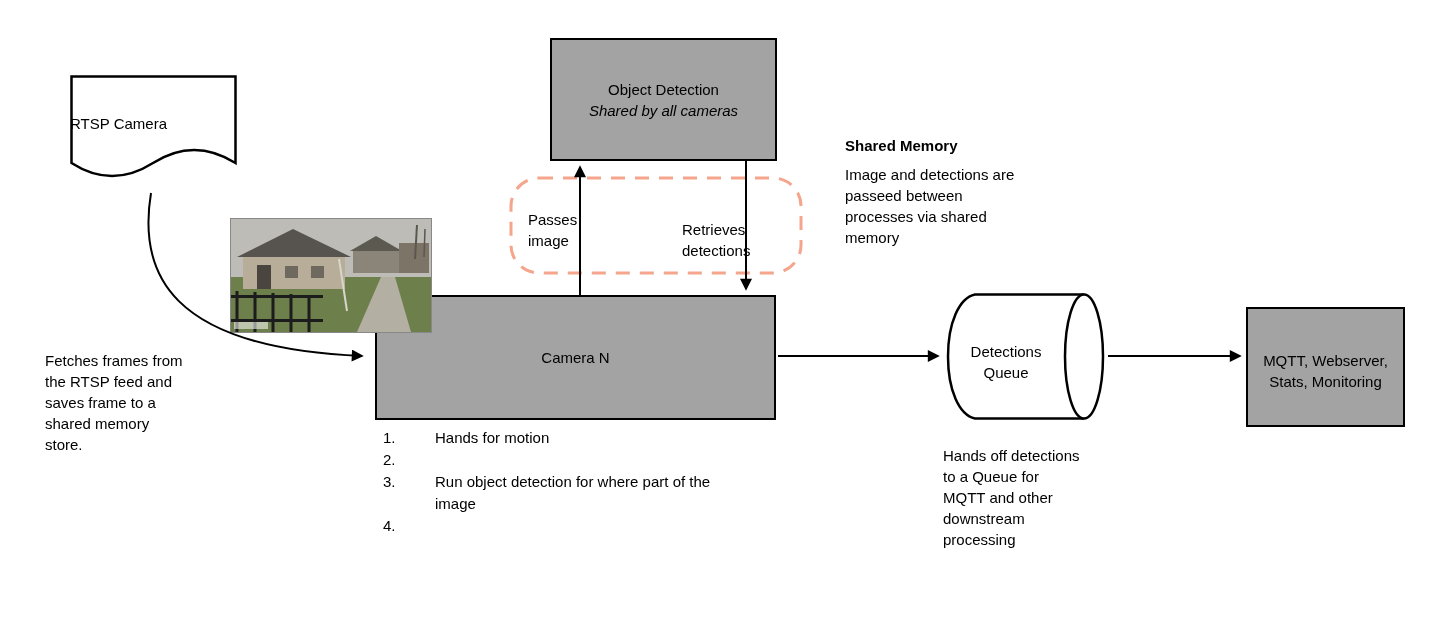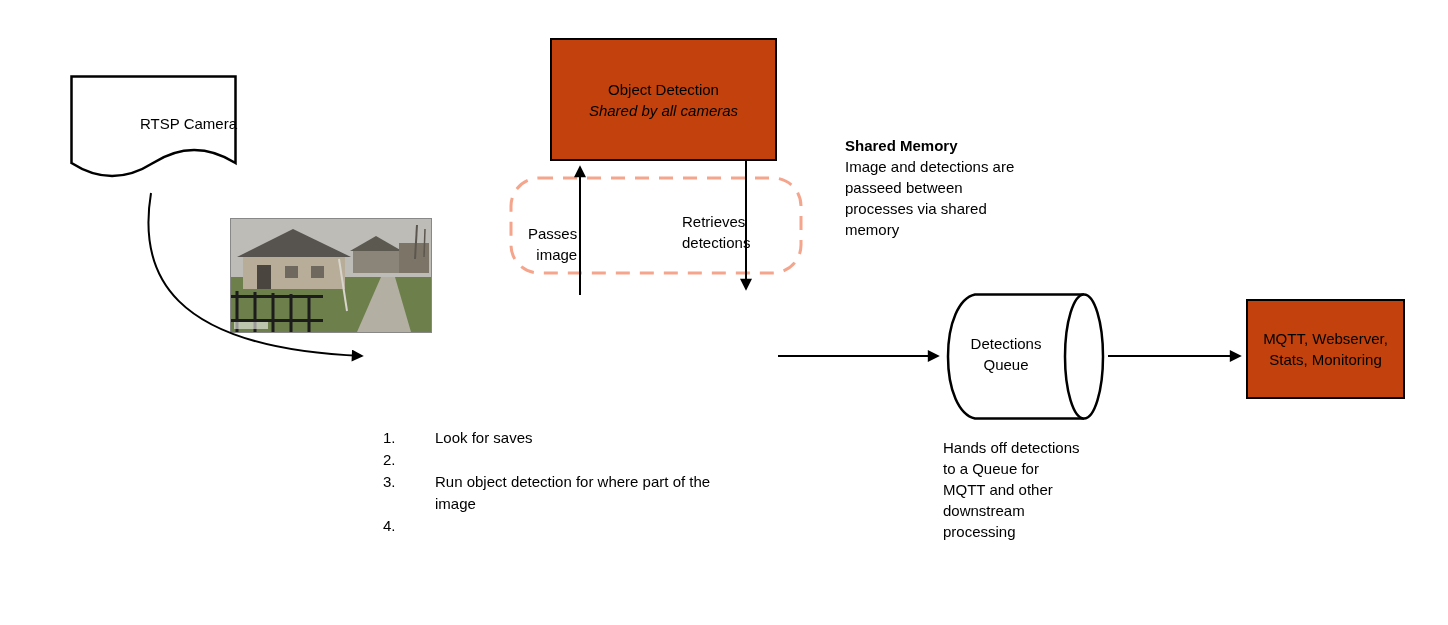--- a/index.html
+++ b/index.html
@@ -1,23 +1,23 @@
 <!DOCTYPE html>
 <html><head>
 <meta charset="utf-8">
 <style>
   * { margin:0; padding:0; box-sizing:border-box; }
   html,body { background:#ffffff; }
   body { font-family:"Liberation Sans", sans-serif; color:#000; }
   .canvas { position:relative; width:1448px; height:625px; background:#ffffff; overflow:hidden; }
   .abs { position:absolute; }
   .txt { font-size:15px; line-height:21px; color:#000; }
-  .prewrap { white-space:pre-line; }
+  .prewrap { white-space:pre-line;margin-top:8px; }
   .node {
-    background:#c2410c;
+    background:#a3a3a3;
     border:2px solid #000;
     display:flex; align-items:center; justify-content:center;
     text-align:center; font-size:15px; line-height:21px; color:#000;
     z-index:2;
   }
   .italic { font-style:italic; }
   .bold { font-weight:bold; }
   .steps { z-index:3; }
   .step { display:flex; font-size:15px; line-height:22px; }
   .step-num { width:52px; flex:0 0 52px; }
@@ -31,50 +31,58 @@
 </style>
 </head>
 <body>
 
 <div class="canvas">
 
   <div class="abs shape" style="left:70px; top:75px;">
     <svg width="167" height="122" viewBox="0 0 167 122">
       <path d="M1.5 1.5 H165.5 V88 Q124 62 83 88 Q42 114 1.5 88 Z" fill="#ffffff" stroke="#000000" stroke-width="2.5"></path>
     </svg>
-    <div class="abs txt" style="left:0; top:38px; width:167px; text-align:right;">RTSP Camera</div>
+    <div class="abs txt" style="left:0; top:38px; width:167px; text-align:left;">RTSP Camera</div>
   </div>
 
+  <div class="abs txt prewrap" style="left:45px; top:342px; width:190px;">Fetches frames from
+the RTSP feed and
+saves frame to a
+shared memory
+store.</div>
 
   <div class="abs dashedbox" style="left:509px; top:176px;">
     <svg width="294" height="99" viewBox="0 0 294 99">
       <rect x="2" y="2" width="290" height="95" rx="28" fill="none" stroke="#f4a58c" stroke-width="3" stroke-dasharray="14 10"></rect>
     </svg>
   </div>
 
-  <div class="abs txt prewrap float-label" style="left:528px; top:223px;text-align:right;">Passes
+  <div class="abs txt prewrap float-label" style="left:528px; top:201px;">Passes
 image</div>
   <div class="abs txt prewrap float-label" style="left:682px; top:211px;">Retrieves
 detections</div>
 
   <div class="abs" style="left:845px; top:135px; width:225px;">
     <div class="txt bold">Shared Memory</div>
     <div class="txt prewrap">Image and detections are
 passeed between
 processes via shared
 memory</div>
   </div>
 
   <div class="abs node" style="left:550px; top:38px; width:227px; height:123px;">
     <div>
       <div>Object Detection</div>
       <div class="italic">Shared by all cameras</div>
     </div>
   </div>
 
+  <div class="abs node" style="left:375px; top:295px; width:401px; height:125px;">
+    <div>Camera N</div>
+  </div>
 
   <div class="abs photo" style="left:230px; top:218px;">
     <svg width="200" height="113" viewBox="0 0 200 113">
       <rect width="200" height="113" fill="#bdbcb7"></rect>
       <rect y="58" width="200" height="55" fill="#6d7f4a"></rect>
       <rect x="122" y="30" width="46" height="24" fill="#8a8578"></rect>
       <polygon points="119,32 145,17 171,32" fill="#5c5950"></polygon>
       <rect x="168" y="24" width="30" height="30" fill="#7d7468"></rect>
       <polygon points="6,38 62,10 120,38" fill="#57534e"></polygon>
       <rect x="12" y="38" width="102" height="32" fill="#b7ad98"></rect>
@@ -92,21 +100,21 @@
       <line x1="42" y1="74" x2="42" y2="113" stroke="#1c1c1c" stroke-width="3"></line>
       <line x1="60" y1="75" x2="60" y2="113" stroke="#1c1c1c" stroke-width="3"></line>
       <line x1="78" y1="76" x2="78" y2="113" stroke="#1c1c1c" stroke-width="3"></line>
       <rect x="3" y="103" width="34" height="7" fill="#ffffff" opacity="0.55"></rect>
     </svg>
   </div>
 
   <div class="abs steps" style="left:383px; top:427px; width:430px;">
     <div class="step">
       <span class="step-num">1.</span>
-      <span class="step-text">Look for saves</span>
+      <span class="step-text">Hands for motion</span>
     </div>
     <div class="step">
       <span class="step-num">2.</span>
     </div>
     <div class="step">
       <span class="step-num">3.</span>
       <span class="step-text">Run object detection for where part of the
 image</span>
     </div>
     <div class="step">
@@ -122,21 +130,21 @@
 
   <div class="abs shape" style="left:945px; top:293px;">
     <svg width="162" height="127" viewBox="0 0 162 127">
       <path d="M139 1.5 L30 1.5 C14 5 3 30 3 63.5 C3 97 14 122 30 125.5 L139 125.5" fill="#ffffff" stroke="#000000" stroke-width="2.5"></path>
       <ellipse cx="139" cy="63.5" rx="19" ry="62" fill="#ffffff" stroke="#000000" stroke-width="2.5"></ellipse>
     </svg>
     <div class="abs txt prewrap queue-label" style="left:1px; top:40px; width:120px;">Detections
 Queue</div>
   </div>
 
-  <div class="abs node prewrap" style="left:1246px; top:299px; width:159px; height:100px;">
+  <div class="abs node prewrap" style="left:1246px; top:299px; width:159px; height:120px;">
     <div class="prewrap">MQTT, Webserver,
 Stats, Monitoring</div>
   </div>
 
   <svg class="overlay" width="1448" height="625" viewBox="0 0 1448 625">
     <defs>
       <marker id="ah" viewBox="0 0 10 10" refX="8.5" refY="5" markerWidth="13" markerHeight="12" markerUnits="userSpaceOnUse" orient="auto">
         <path d="M0 0 L10 5 L0 10 Z" fill="#000000"></path>
       </marker>
     </defs>

